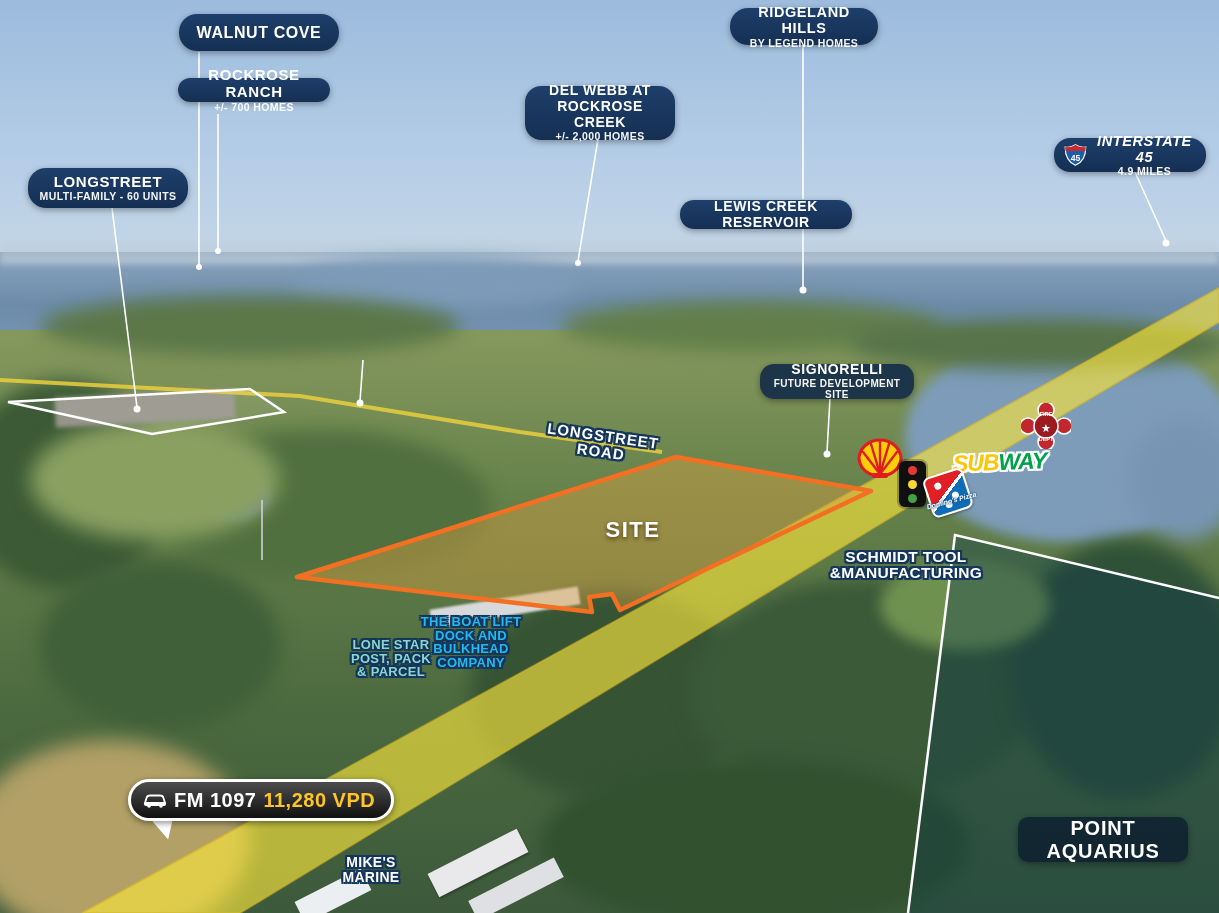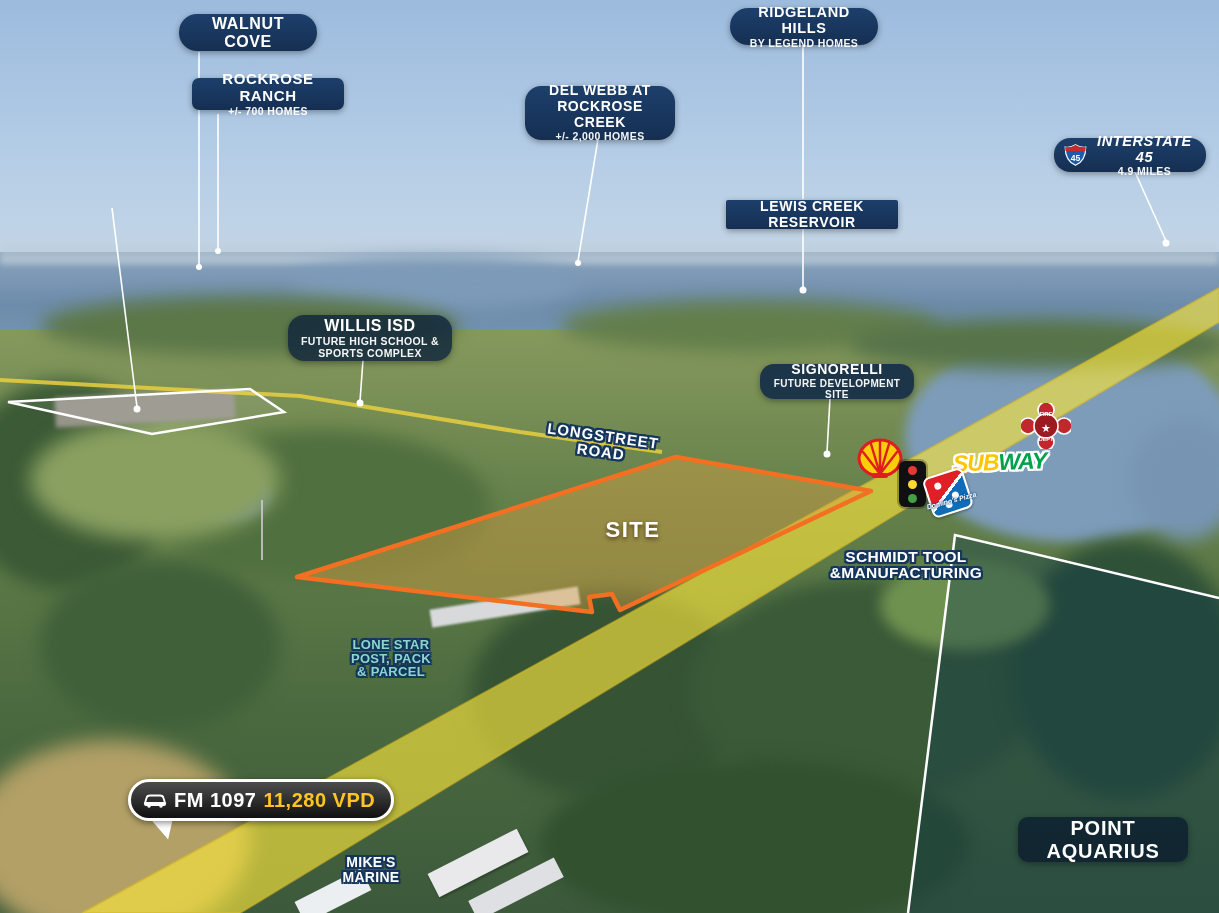--- a/index.html
+++ b/index.html
@@ -173,71 +173,74 @@
     <text x="25" y="38" font-size="5.5" font-weight="bold" fill="#ffffff" text-anchor="middle">DEPT</text>
   </svg>
 
   <div class="maplabel o-navy c-white" style="left:532px;top:428px;width:140px;font-size:15px;transform:rotate(8deg);letter-spacing:1px;">LONGSTREET ROAD</div>
 
   <div class="maplabel c-white" style="left:596px;top:518px;width:74px;font-size:22px;letter-spacing:1.5px;text-shadow:0 2px 4px rgba(70,45,10,.85);">SITE</div>
 
   <div class="maplabel o-navy c-white" style="left:816px;top:549px;width:180px;font-size:15.5px;">SCHMIDT TOOL
 &amp;MANUFACTURING</div>
 
+  <div class="maplabel o-navy c-cyan" style="left:413px;top:615px;width:116px;font-size:13px;">THE BOAT LIFT
+DOCK AND
+BULKHEAD
+COMPANY</div>
 
   <div class="maplabel o-navy c-teal" style="left:344px;top:638px;width:94px;font-size:13px;">LONE STAR
 POST, PACK
 &amp; PARCEL</div>
 
 
   <div class="maplabel o-navy c-white" style="left:324px;top:855px;width:94px;font-size:14px;">MIKE'S
 MARINE</div>
 
-  <div class="chip" style="left:179px;top:14px;width:138px;height:37px;">
+  <div class="chip" style="left:179px;top:14px;width:160px;height:37px;">
     <div class="chip-title" style="font-size:16px;">WALNUT COVE</div>
   </div>
 
-  <div class="chip" style="left:192px;top:78px;width:152px;height:32px;border-radius:7px;">
+  <div class="chip" style="left:178px;top:78px;width:152px;height:24px;">
     <div class="chip-title">ROCKROSE RANCH</div>
     <div class="chip-sub">+/- 700 HOMES</div>
   </div>
 
+  <div class="chip" style="left:28px;top:168px;width:160px;height:40px;">
+    <div class="chip-title">LONGSTREET</div>
+    <div class="chip-sub">MULTI-FAMILY - 60 UNITS</div>
+  </div>
 
   <div class="chip" style="left:525px;top:86px;width:150px;height:54px;border-radius:16px;">
     <div class="chip-title" style="font-size:14px;">DEL WEBB AT
 ROCKROSE CREEK</div>
     <div class="chip-sub">+/- 2,000 HOMES</div>
   </div>
 
   <div class="chip" style="left:730px;top:8px;width:148px;height:37px;">
     <div class="chip-title" style="font-size:14.5px;">RIDGELAND HILLS</div>
     <div class="chip-sub">BY LEGEND HOMES</div>
   </div>
 
-  <div class="chip" style="left:726px;top:200px;width:172px;height:29px;border-radius:2px;align-items:center;">
+  <div class="chip" style="left:680px;top:200px;width:172px;height:29px;border-radius:14px;align-items:center;">
     <div class="chip-title" style="font-size:14px;">LEWIS CREEK RESERVOIR</div>
   </div>
 
   <div class="chip chip-row" style="left:1054px;top:138px;width:152px;height:34px;border-radius:16px;">
     <svg width="26" height="26" viewBox="0 0 40 40">
       <path d="M20,2 C26,6 33,7 38,6 C38,20 34,32 20,38 C6,32 2,20 2,6 C7,7 14,6 20,2 Z" fill="#1d5cab" stroke="#ffffff" stroke-width="2"></path>
       <path d="M20,2 C26,6 33,7 38,6 L37.4,13 L2.6,13 L2,6 C7,7 14,6 20,2 Z" fill="#c32b31"></path>
       <text x="20" y="30" font-size="15" font-weight="bold" fill="#ffffff" text-anchor="middle">45</text>
     </svg>
     <div class="chip-col">
       <div class="chip-title" style="font-size:14.5px;font-style:italic;">INTERSTATE 45</div>
       <div class="chip-sub">4.9 MILES</div>
     </div>
   </div>
 
-  <div class="chip" style="left:288px;top:315px;width:164px;height:46px;background:rgba(15,36,60,0.82);border-radius:16px;">
-    <div class="chip-title" style="font-size:16px;">WILLIS ISD</div>
-    <div class="chip-sub">FUTURE HIGH SCHOOL &amp;
-SPORTS COMPLEX</div>
-  </div>
 
   <div class="chip" style="left:760px;top:364px;width:154px;height:35px;background:rgba(19,43,72,0.9);border-radius:14px;">
     <div class="chip-title" style="font-size:14px;">SIGNORELLI</div>
     <div class="chip-sub" style="font-size:10px;">FUTURE DEVELOPMENT SITE</div>
   </div>
 
   <div class="chip" style="left:1018px;top:817px;width:170px;height:45px;background:rgba(11,29,46,0.82);border-radius:10px;">
     <div class="chip-title" style="font-size:20px;letter-spacing:.8px;">POINT AQUARIUS</div>
   </div>
 

